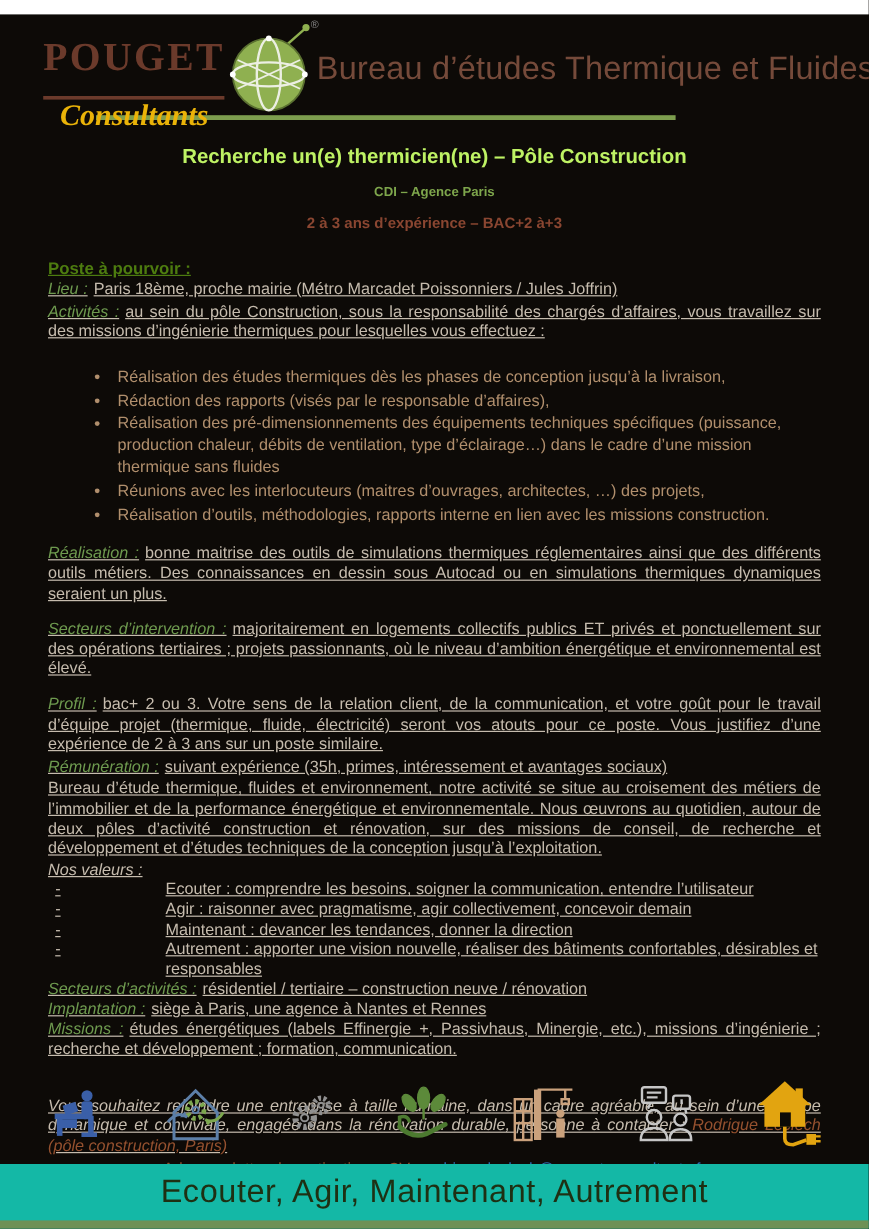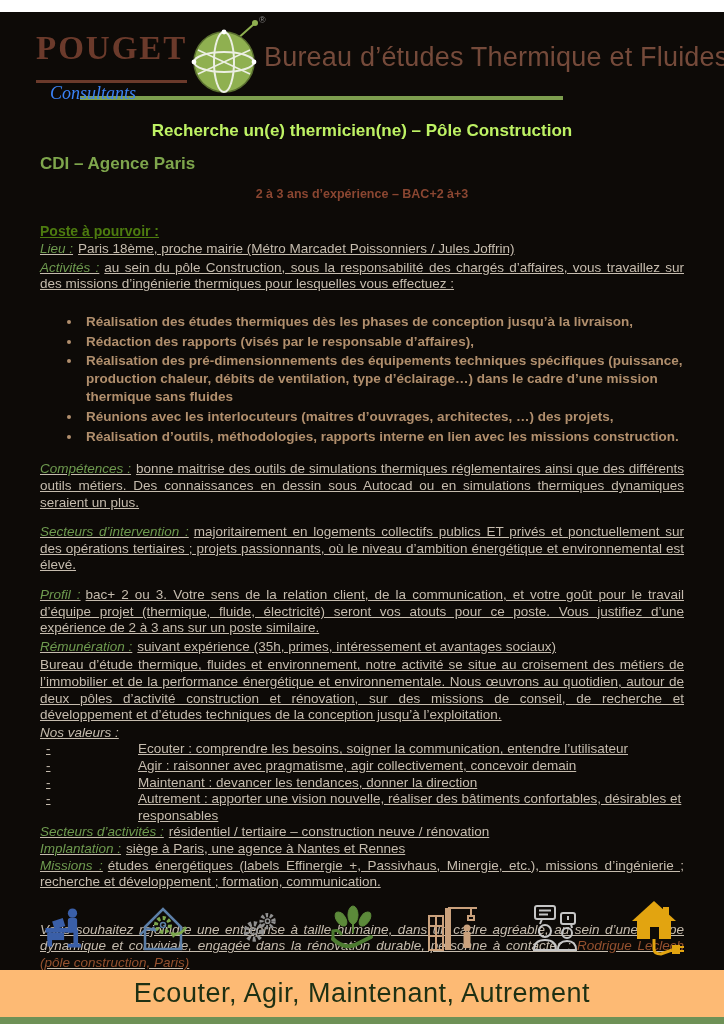--- a/index.html
+++ b/index.html
@@ -14,46 +14,45 @@
   
   .header{position:relative;height:84px;}
   .logo{position:absolute;left:36px;top:6px;width:230px;height:76px;}
   .logo-title{
     font-family:"Liberation Serif", serif;font-weight:bold;
     color:#6b3a2b;font-size:33px;letter-spacing:2px;
     border-bottom:3px solid #6b3a2b;display:inline-block;line-height:1.0;
     margin-top:14px;padding-bottom:15px;
   }
   .logo-sub{
-    font-family:"Liberation Serif", serif;font-style:italic;font-weight:normal;
-    color:#3b82f6;font-size:18px;margin-left:14px;margin-top:2px;
+    font-family:"Liberation Serif", serif;font-style:italic;font-weight:bold;
+    color:#eab308;font-size:25px;margin-left:14px;margin-top:2px;
   }
   .globe{position:absolute;left:148px;top:-4px;}
   .header-title{
     position:absolute;left:264px;top:30px;
     color:#754a3a;font-size:27px;letter-spacing:0.2px;white-space:nowrap;
   }
   .green-rule{margin-left:80px;width:483px;height:4px;background:#7d9e4e;}
   
   .content{padding:0 40px;}
   .h-job{margin-top:21px;text-align:center;color:#bef264;font-weight:bold;font-size:17px;}
-  .h-cdi{margin-top:13px;color:#7ea64c;font-weight:bold;font-size:17px;}
+  .h-cdi{margin-top:13px;text-align:center;color:#7ea64c;font-weight:bold;font-size:11px;}
   .h-exp{margin-top:13px;text-align:center;color:#8a4631;font-weight:bold;font-size:12.5px;}
   
   .section-heading{color:#4d7c0f;font-weight:bold;text-decoration:underline;font-size:14px;}
   .body-text{color:#c6bcae;font-size:13.5px;line-height:1.23;text-decoration:underline;}
   .label{color:#6e9a4f;font-style:italic;margin-right:5px;}
   p{margin:0;}
   .poste-heading{margin-top:22px;}
   .field-line{margin-top:2px;text-align:justify;}
   ul.bullets{margin:20px 0 0 42px;padding:0;}
   ul.bullets li{
-    color:#b18f6d;font-size:13.5px;line-height:1.32;margin:2px 0;
+    color:#b18f6d;font-size:13.5px;line-height:1.32;margin:2px 12px;
     padding-left:4px;
-    font-weight:bold;
   }
   ul.bullets li::marker{color:#b18f6d;}
   .para{margin-top:13px;text-align:justify;}
   .presentation-heading{margin-top:36px;}
   .pres-body{margin-top:2px;text-align:justify;}
   .values-label{font-style:italic;margin-top:1px;}
   .value-row{display:flex;}
   .value-dash{flex:0 0 92px;padding-left:6px;}
   .pres-field{text-align:justify;}
   
@@ -61,21 +60,21 @@
   .contact-person{color:#95512f;}
   .cv-line{text-align:center;font-style:normal;color:#8d5331;margin-top:2px;}
   .email-link{color:#2d6cb0;text-decoration:underline;}
   
   .icons{position:absolute;left:0;top:896px;width:724px;height:64px;
     display:flex;justify-content:space-between;align-items:center;padding:0 40px;box-sizing:border-box;}
   .icon{display:block;}
   
   .footer{
     position:absolute;left:0;bottom:0;width:100%;height:47px;
-    background:#fdba74;border-bottom:7px solid #6e9156;
+    background:#14b8a6;border-bottom:7px solid #6e9156;
     display:flex;align-items:center;justify-content:center;
   }
   .footer-slogan{color:#1e3013;font-size:27px;letter-spacing:0.5px;}
 </style>
 </head>
 <body>
 
 <div class="top-strip"></div>
 
 <div class="header">
@@ -118,21 +117,21 @@
 
   <ul class="bullets">
     <li>Réalisation des études thermiques dès les phases de conception jusqu’à la livraison,</li>
     <li>Rédaction des rapports (visés par le responsable d’affaires),</li>
     <li>Réalisation des pré-dimensionnements des équipements techniques spécifiques (puissance, production chaleur, débits de ventilation, type d’éclairage…) dans le cadre d’une mission thermique sans fluides</li>
     <li>Réunions avec les interlocuteurs (maitres d’ouvrages, architectes, …) des projets,</li>
     <li>Réalisation d’outils, méthodologies, rapports interne en lien avec les missions construction.</li>
   </ul>
 
   <p class="body-text para" style="margin-top:16px;">
-    <span class="label">Compétences :</span><span>bonne maitrise des outils de simulations thermiques réglementaires ainsi que des différents outils métiers. Des connaissances en dessin sous Autocad ou en simulations thermiques dynamiques seraient un plus.</span>
+    <span class="label">Réalisation :</span><span>bonne maitrise des outils de simulations thermiques réglementaires ainsi que des différents outils métiers. Des connaissances en dessin sous Autocad ou en simulations thermiques dynamiques seraient un plus.</span>
   </p>
 
   <p class="body-text para">
     <span class="label">Secteurs d’intervention :</span><span>majoritairement en logements collectifs publics ET privés et ponctuellement sur des opérations tertiaires ; projets passionnants, où le niveau d’ambition énergétique et environnemental est élevé.</span>
   </p>
 
   <p class="body-text para">
     <span class="label">Profil :</span><span>bac+ 2 ou 3. Votre sens de la relation client, de la communication, et votre goût pour le travail d’équipe projet (thermique, fluide, électricité) seront vos atouts pour ce poste. Vous justifiez d’une expérience de 2 à 3 ans sur un poste similaire.</span>
   </p>
 

